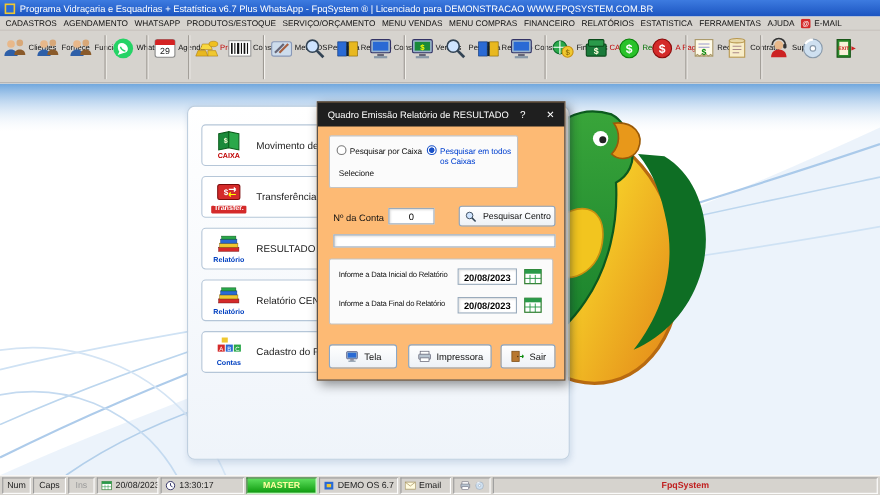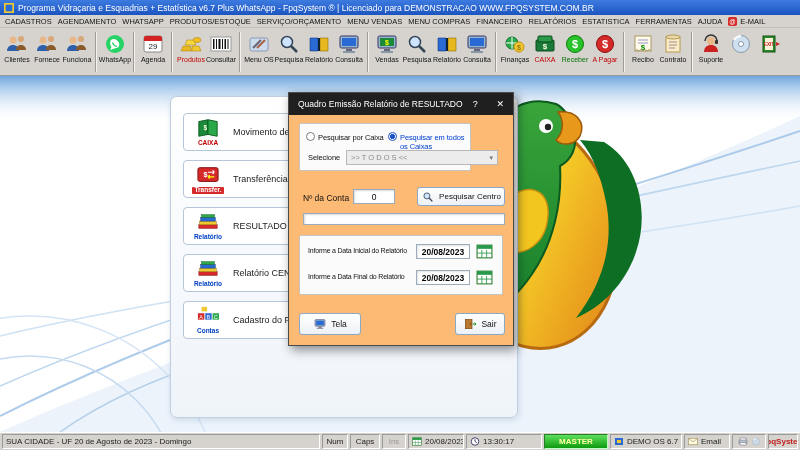--- a/index.html
+++ b/index.html
@@ -11,21 +11,21 @@
   .app-ico svg{width:10px;height:10px;display:block}
 
   
   .menubar{position:absolute;left:0;top:15px;width:800px;height:13px;background:#d6d3ce;border-bottom:1px solid #c2bfb9;display:flex;align-items:center;font-size:7.5px;color:#111;padding:0 2px;white-space:nowrap}
   .menu-item{padding:0 3px}
   .menu-ico{display:inline-flex;margin-left:3px}
   .menu-ico svg{width:9px;height:9px}
 
   
   .toolbar{position:absolute;left:0;top:28px;width:800px;height:48px;background:#d6d3ce;border-bottom:1px solid #9a9a9a;display:flex;align-items:flex-start;padding:2px 2px 0}
-  .tb-item{width:30px;display:flex;flex-direction:column;align-items:center;padding-top:1px}
+  .tb-item{width:30px;display:flex;flex-direction:row;align-items:center;padding-top:1px}
   .tb-icon{width:26px;height:25px;display:flex;align-items:center;justify-content:center}
   .tb-icon svg{width:24px;height:22px;display:block}
   .tb-label{font-size:7px;line-height:8px;white-space:nowrap;color:#111}
   .tb-sep{width:1px;height:40px;border-left:1px solid #9e9a94;border-right:1px solid #f4f2ee;margin:2px 3px 0}
 
   
   .main{position:absolute;left:0;top:76px;width:800px;height:356px;background:#fff;overflow:hidden}
   .bg-art{position:absolute;left:0;top:0}
   .logo-art{position:absolute;left:408px;top:6px;width:255px;height:300px}
   .side-panel{position:absolute;left:170px;top:20px;width:348px;height:322px;background:linear-gradient(180deg,#ffffff,#eff4fa);border:1px solid #bfcfdf;border-radius:7px;box-shadow:1px 2px 6px rgba(60,100,150,.18);padding:16px 0 0 12px}
@@ -510,24 +510,20 @@
     <span class="dlg-tbtn">?</span>
     <span class="dlg-tbtn">✕</span>
   </div>
   <div class="dlg-body">
     <div class="grp" id="grp1">
       <span class="radio" id="r1"></span>
       <span class="r-lbl" id="r1l">Pesquisar por Caixa</span>
       <span class="radio sel" id="r2"></span>
       <span class="r-lbl blue" id="r2l">Pesquisar em todos os Caixas</span>
       <span class="r-lbl" id="sel-lbl">Selecione</span>
-      <div class="combo">
-        <span>&gt;&gt; T O D O S &lt;&lt;</span>
-        <span class="chev">▾</span>
-      </div>
     </div>
 
     <span class="lbl" id="conta-lbl">Nº da Conta</span>
     <div class="inp" id="conta-input">0</div>
     <div class="btn" id="centro-btn">
       <span class="bico">
           <svg viewBox="0 0 24 22">
             <circle cx="10" cy="9" r="5.5" fill="#cfe4ff" stroke="#345" stroke-width="1.5"></circle>
             <line x1="14" y1="13" x2="20" y2="19" stroke="#345" stroke-width="2.5"></line>
           </svg>
@@ -569,35 +565,44 @@
       <span class="bico">
           <svg viewBox="0 0 24 22">
             <rect x="3" y="3" width="18" height="12" rx="1.5" fill="#9ab4cc" stroke="#336"></rect>
             <rect x="5" y="5" width="14" height="8" fill="#2a6ad4"></rect>
             <rect x="9" y="16" width="6" height="2" fill="#667"></rect>
             <rect x="6" y="18" width="12" height="2" fill="#8898a8"></rect>
           </svg>
         </span>
       <span>Tela</span>
     </div>
+    <div class="btn" id="imp-btn">
+      <span class="bico">
+          <svg viewBox="0 0 20 18">
+            <rect x="4" y="2" width="12" height="5" fill="#fff" stroke="#667"></rect>
+            <rect x="2" y="6" width="16" height="7" rx="1" fill="#b8c4d0" stroke="#667"></rect>
+            <rect x="4" y="11" width="12" height="5" fill="#fff" stroke="#667"></rect>
+          </svg>
+        </span>
+      <span>Impressora</span>
+    </div>
     <div class="btn" id="sair-btn">
       <span class="bico">
           <svg viewBox="0 0 20 18">
             <rect x="3" y="2" width="10" height="14" fill="#b87830" stroke="#7a4a10"></rect>
             <circle cx="11" cy="9" r="1" fill="#553311"></circle>
             <path d="M14 9h5m0 0l-2-2m2 2l-2 2" stroke="#0a8a0a" stroke-width="1.4" fill="none"></path>
           </svg>
         </span>
       <span>Sair</span>
     </div>
   </div>
 </div>
 
 <div class="statusbar">
-  <div class="sb-seg" id="sb-loc">SUA CIDADE - UF 20 de Agosto de 2023 - Domingo</div>
   <div class="sb-seg" id="sb-num">Num</div>
   <div class="sb-seg" id="sb-caps">Caps</div>
   <div class="sb-seg" id="sb-ins">Ins</div>
   <div class="sb-seg" id="sb-date">
     <span>
         <svg viewBox="0 0 16 14">
           <rect x="1" y="1" width="14" height="12" fill="#fff" stroke="#2a7a2a"></rect>
           <rect x="1" y="1" width="14" height="3.5" fill="#2a9a4a"></rect>
           <g stroke="#2a9a4a" stroke-width="0.8">
             <line x1="5.5" y1="5.5" x2="5.5" y2="13"></line>

